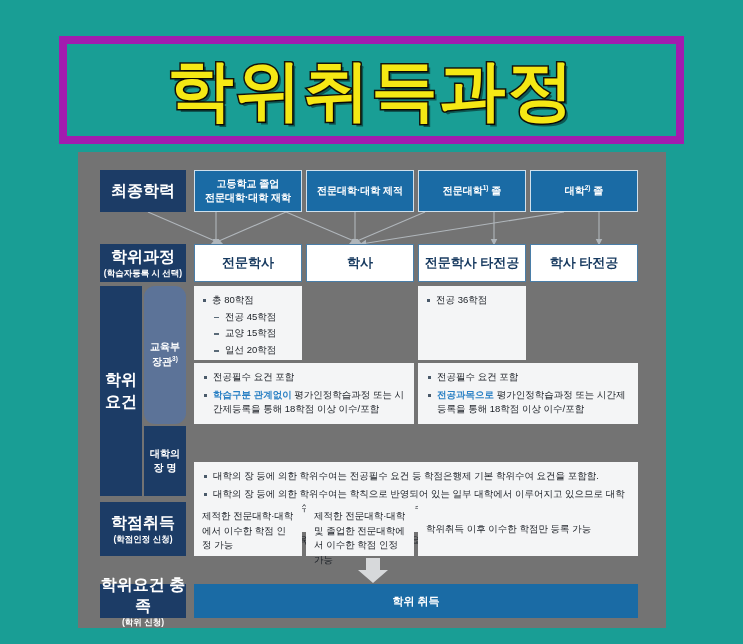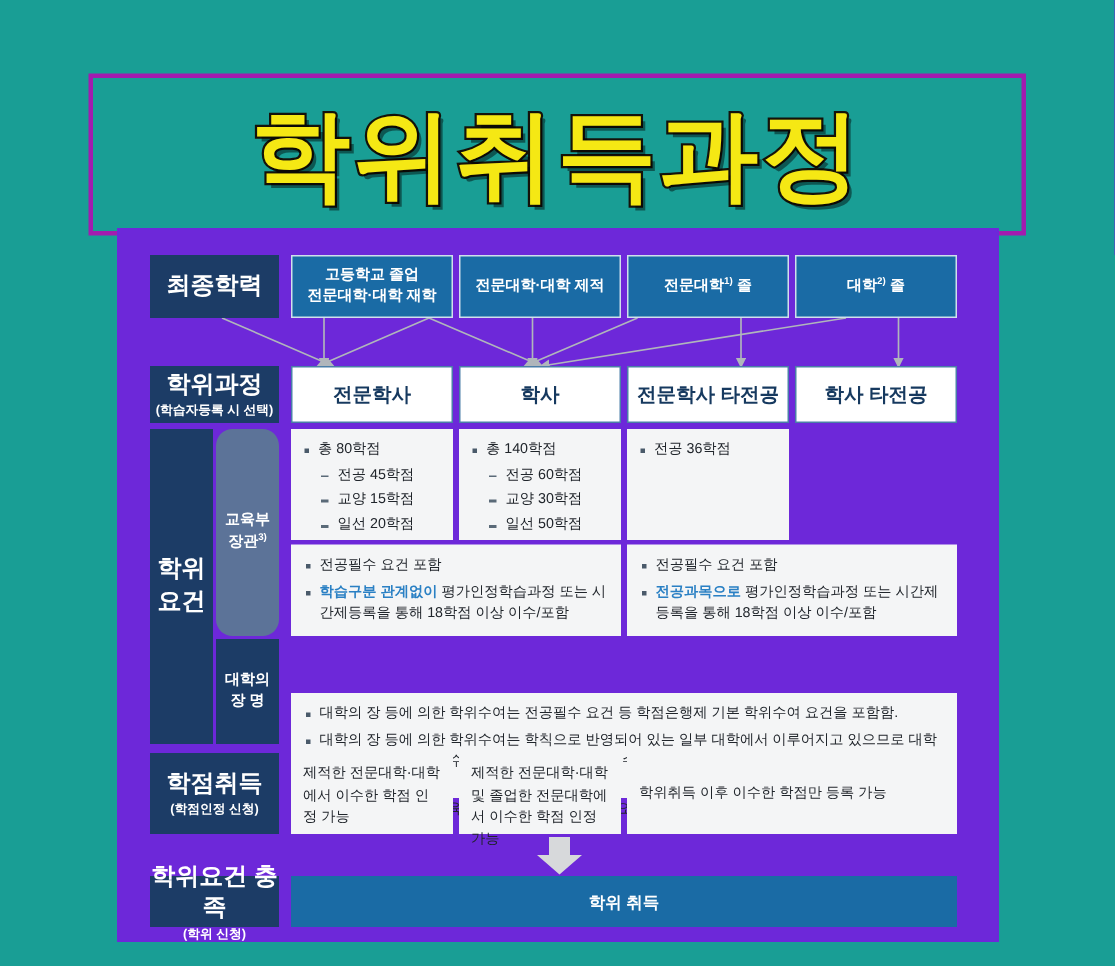--- a/index.html
+++ b/index.html
@@ -4,38 +4,38 @@
 <style>
   html,body{margin:0;padding:0;}
   body{
     width:743px;height:644px;
     background:#199e95;
     font-family:"Liberation Sans","DejaVu Sans",sans-serif;
     overflow:hidden;
   }
   
   #title-banner{
-    position:absolute;left:59px;top:49px;width:625px;height:108px;
-    border:3px solid #a21caf;
+    position:absolute;left:59px;top:36px;width:625px;height:108px;
+    border:8px solid #a21caf;
     box-sizing:border-box;
     display:flex;align-items:center;justify-content:center;
   }
   #title-text{
     font-size:66px;font-weight:bold;letter-spacing:2px;
     color:#f5e814;
     -webkit-text-stroke:3px #14120a;
     paint-order:stroke fill;
     text-shadow:3px 3px 0 rgba(0,0,0,.45);
     line-height:1;
     white-space:nowrap;
   }
   
   #panel{
     position:absolute;left:78px;top:152px;width:588px;height:476px;
-    background:#6d28d9;
+    background:#737373;
   }
   
   .lbl{            
     background:#1c3c66;color:#ffffff;
     display:flex;flex-direction:column;align-items:center;justify-content:center;
     font-weight:bold;text-align:center;line-height:1.35;
   }
   .lbl .sub{font-weight:bold;font-size:8.5px;}
   .hdr-blue{
     background:#1a6ba5;color:#ffffff;border:1px solid #cfe0ec;
@@ -152,31 +152,20 @@
     <ul class="bul">
       <li><span>총 80학점</span>
         <ul class="dash">
           <li>전공 45학점</li>
           <li>교양 15학점</li>
           <li>일선 20학점</li>
         </ul>
       </li>
     </ul>
   </div>
-  <div class="gray-cell" style="position:absolute;left:228px;top:134px;width:108px;height:74px;padding:7px 8px;">
-    <ul class="bul">
-      <li><span>총 140학점</span>
-        <ul class="dash">
-          <li>전공 60학점</li>
-          <li>교양 30학점</li>
-          <li>일선 50학점</li>
-        </ul>
-      </li>
-    </ul>
-  </div>
   <div class="gray-cell" style="position:absolute;left:340px;top:134px;width:108px;height:74px;padding:7px 8px;">
     <ul class="bul">
       <li>전공 36학점</li>
     </ul>
   </div>
 
   <div class="gray-cell" style="position:absolute;left:116px;top:211px;width:220px;height:61px;padding:7px 9px;">
     <ul class="bul">
       <li>전공필수 요건 포함</li>
       <li><span class="hl">학습구분 관계없이</span><span> 평가인정학습과정 또는 시간제등록을 통해 18학점 이상 이수/포함</span></li>

